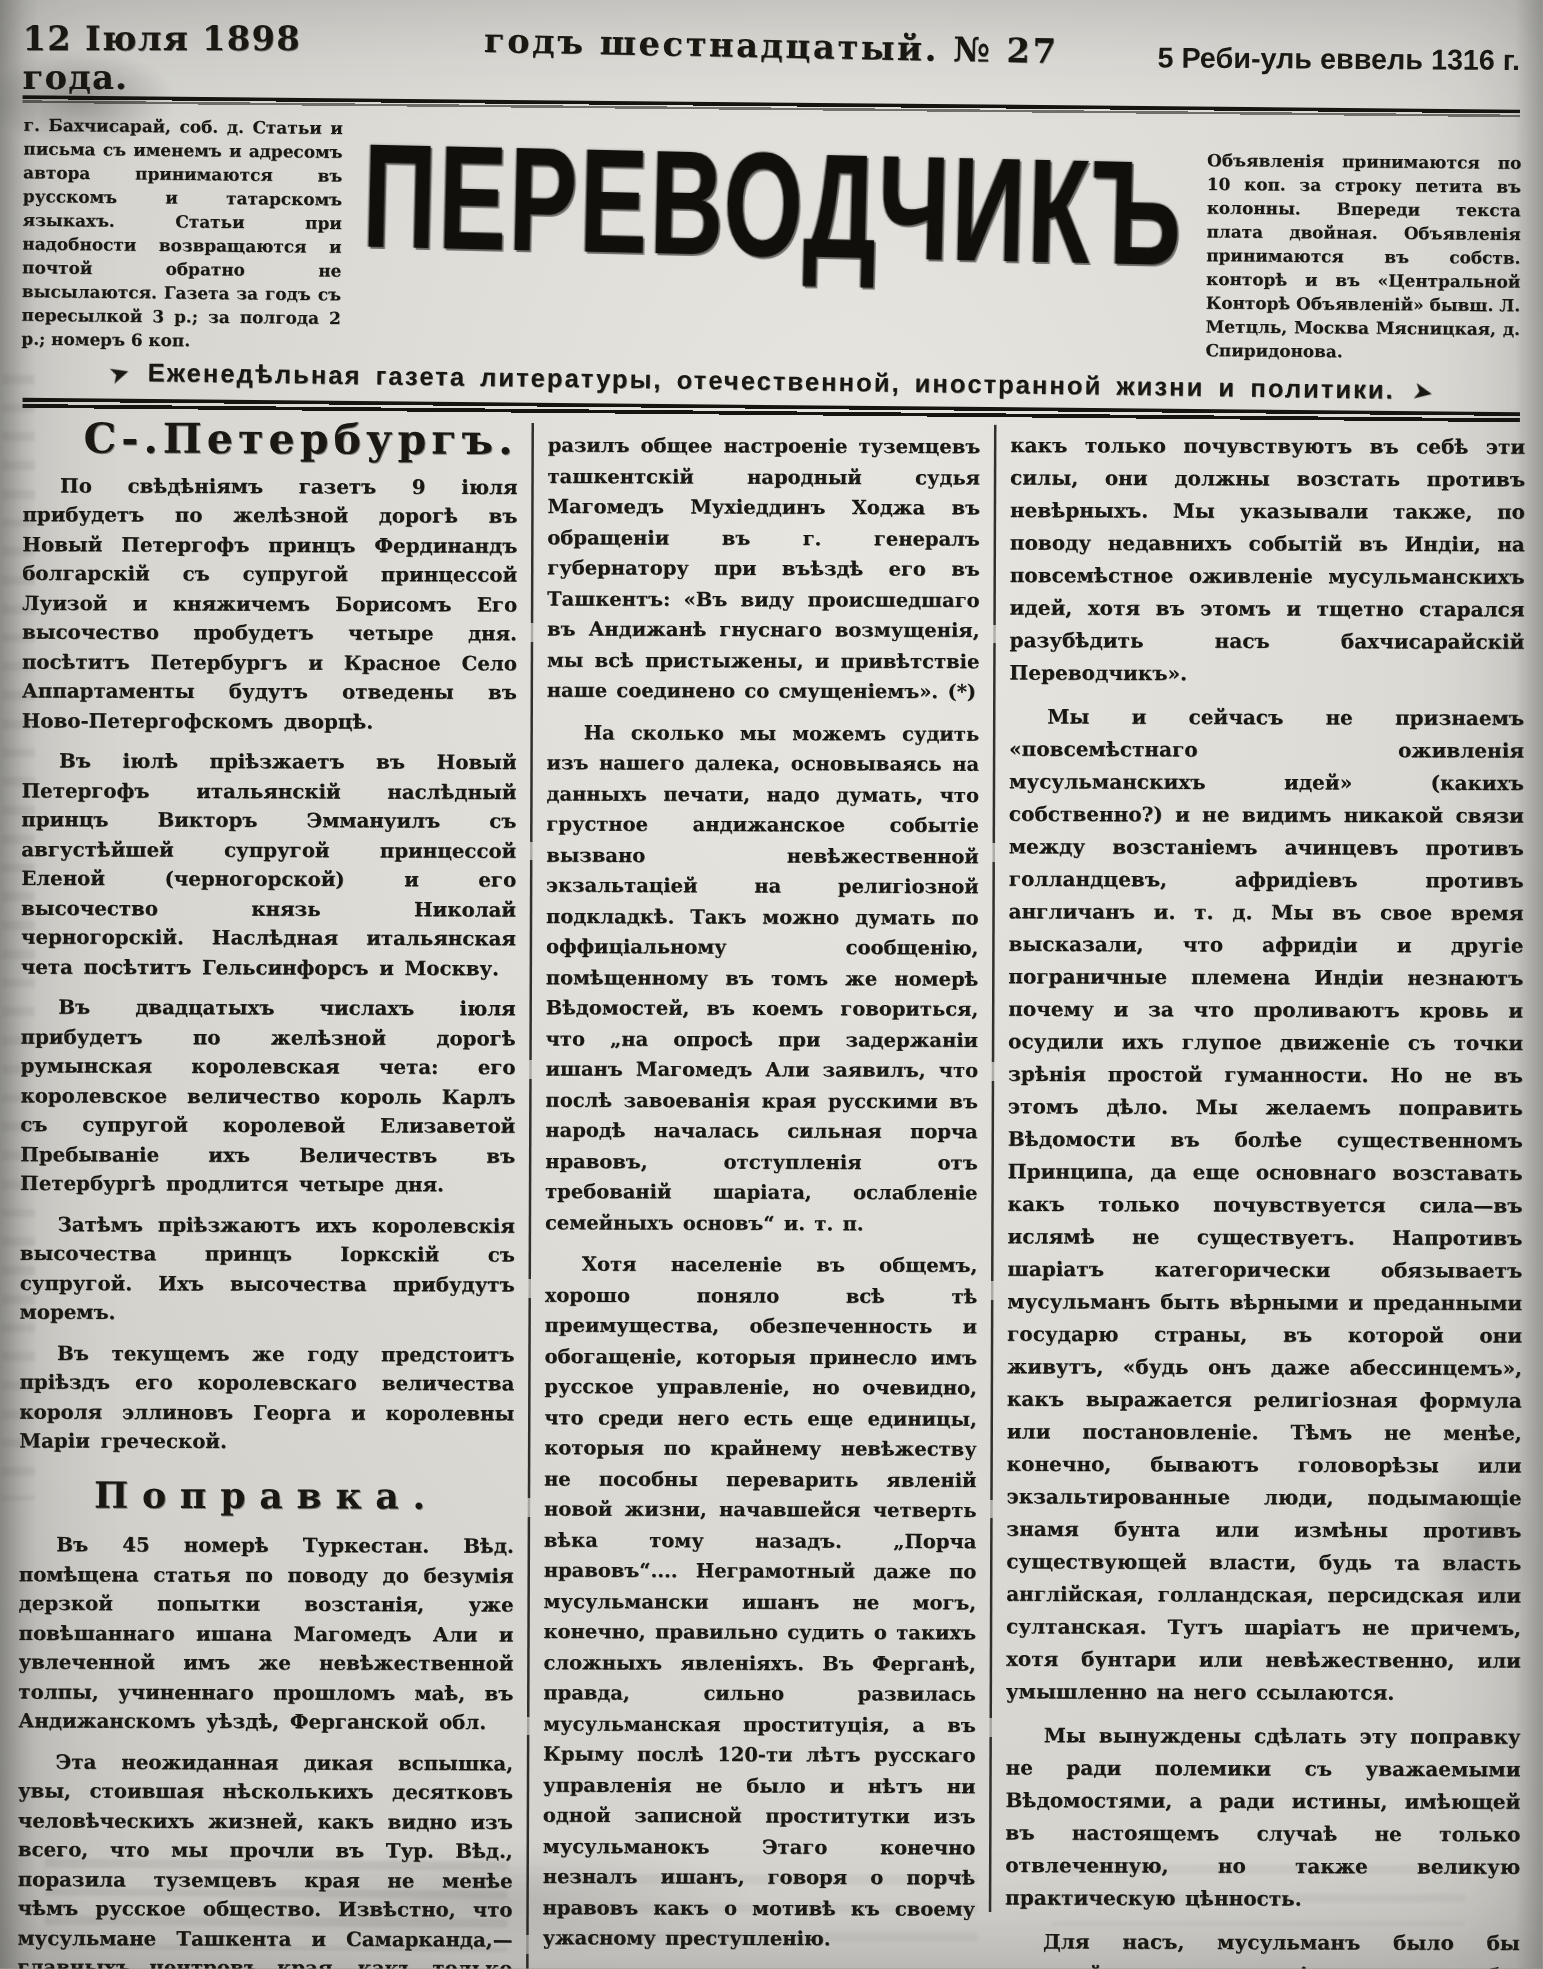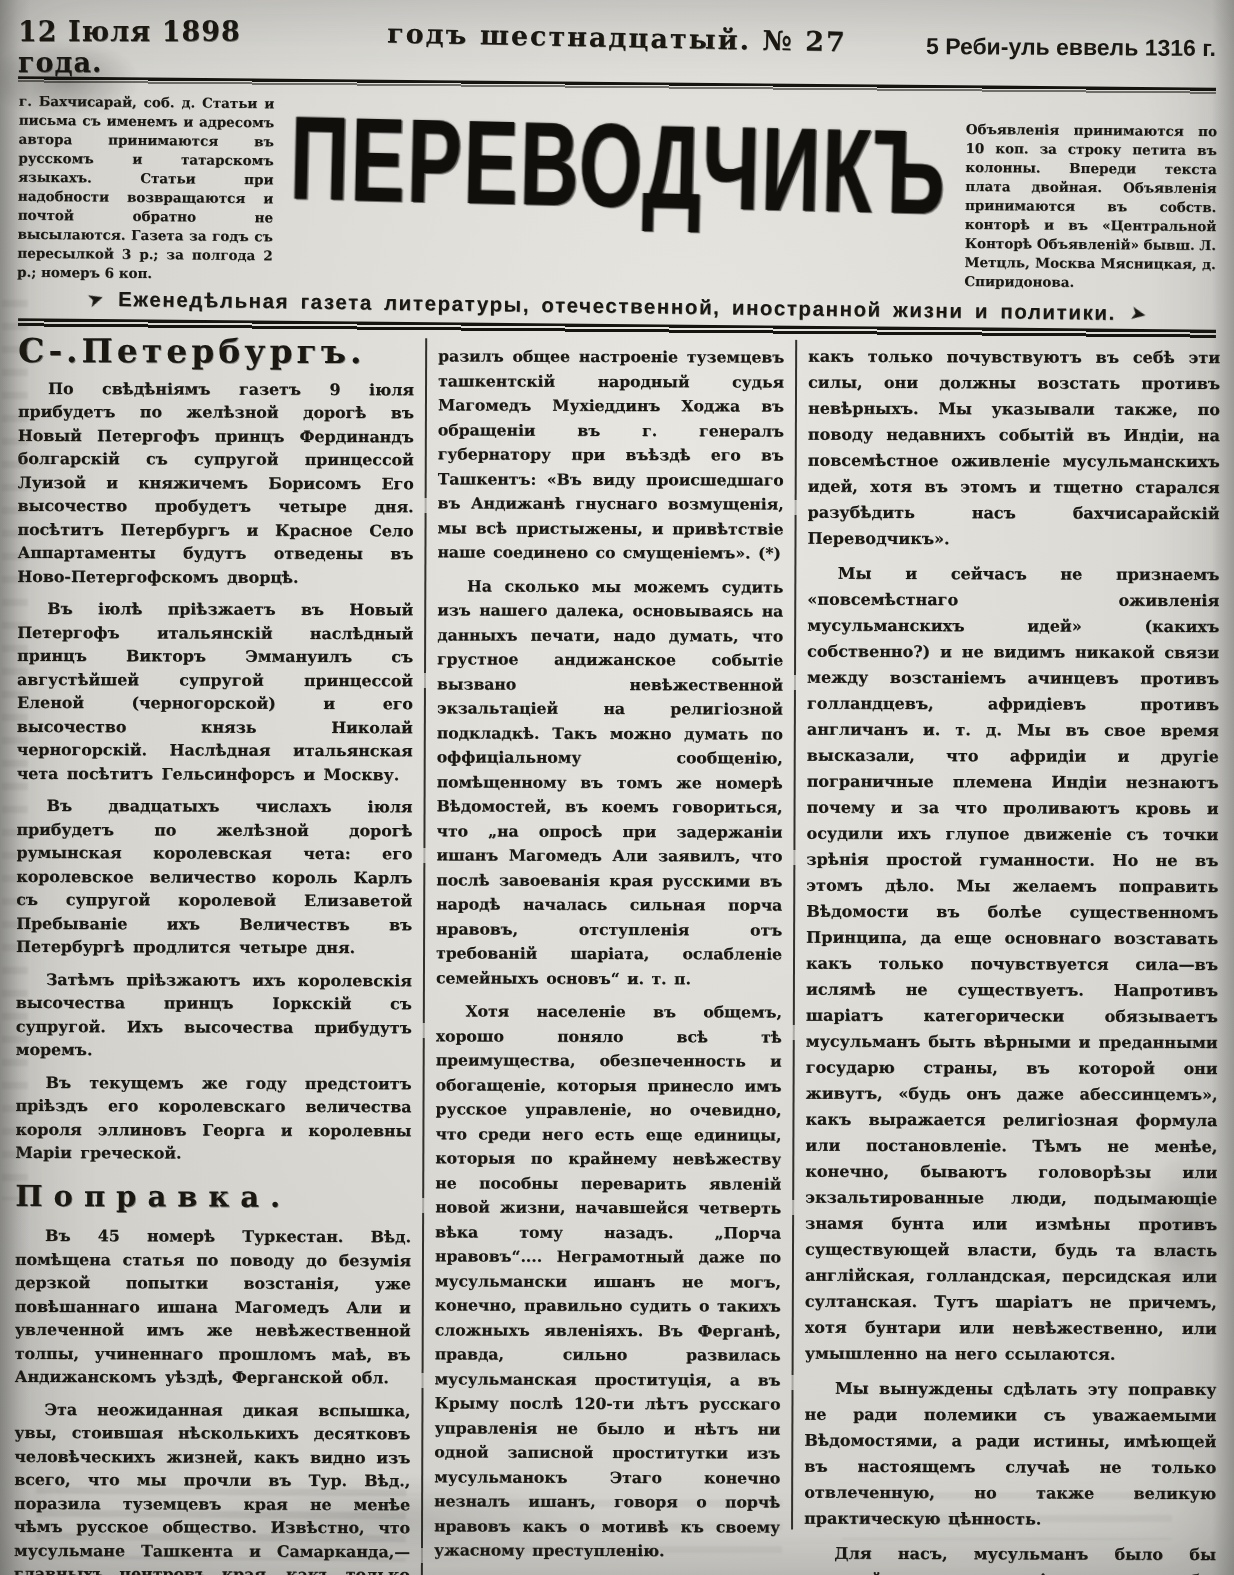--- a/index.html
+++ b/index.html
@@ -76,23 +76,23 @@
   .col{overflow:hidden;text-align:justify;}
   .col p{margin:0 0 9px 0;font-weight:bold;text-indent:1.9em;
     text-shadow:.35px .35px 0 rgba(20,18,14,.5);}
   .col p.noindent{text-indent:0;}
   .col1{width:396px;font-size:15.8px;line-height:23.5px;word-spacing:3px;}
   .col2{width:346px;font-size:15.6px;line-height:24.5px;word-spacing:2px;padding-top:6px;}
   .col3{flex:1;font-size:16px;line-height:26px;word-spacing:2px;padding-top:4px;}
   .vr{width:2px;margin:0 11px;
     background:repeating-linear-gradient(180deg, rgba(18,17,13,.85) 0 160px, rgba(18,17,13,.25) 160px 175px);}
   .vr.short{height:1190px;}
-  h2.head1{margin:2px 0 14px 0;text-align:left;font-size:33px;font-weight:bold;
+  h2.head1{margin:2px 0 14px 0;text-align:right;font-size:33px;font-weight:bold;
     letter-spacing:4px;text-shadow:.8px .8px 0 rgba(0,0,0,.4);}
-  h2.head2{margin:20px 0 16px 0;text-align:left;font-size:29px;font-weight:bold;
+  h2.head2{margin:20px 0 16px 0;text-align:center;font-size:29px;font-weight:bold;
     letter-spacing:11px;text-shadow:.8px .8px 0 rgba(0,0,0,.4);}
 </style>
 </head>
 <body>
 
 <div class="page">
 
   <header class="masthead">
     <div class="mast-top">
       <div class="date-left">12 Іюля 1898 года.</div>

